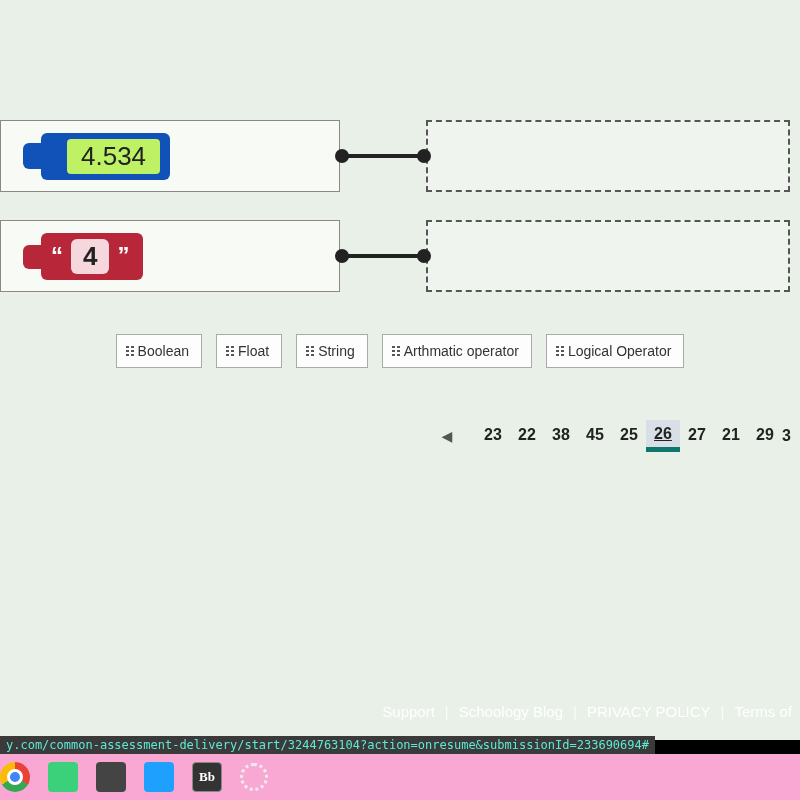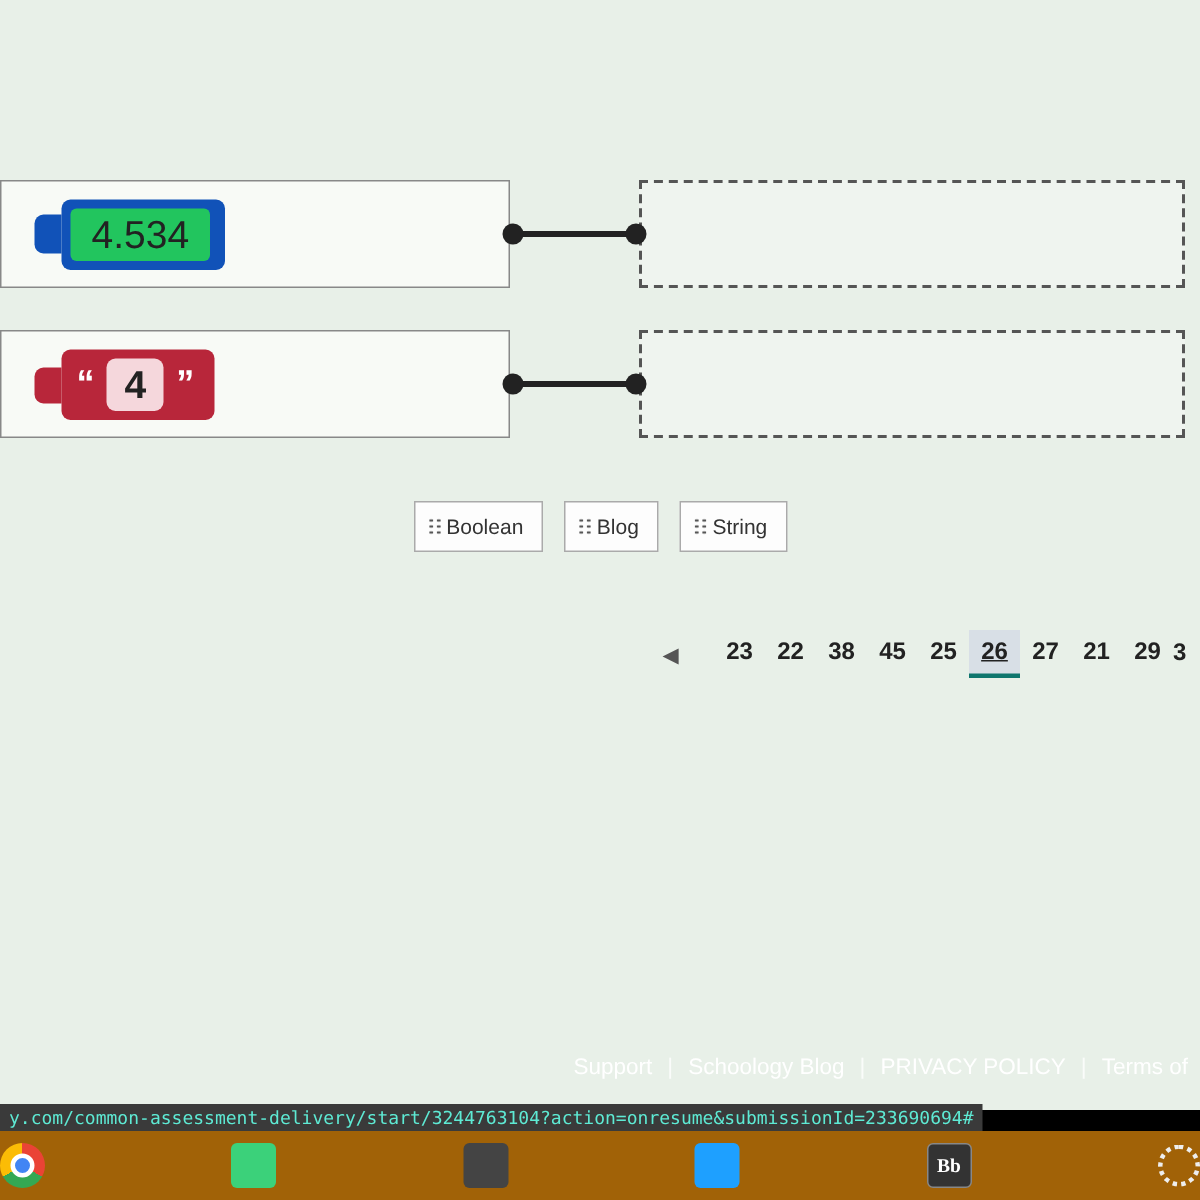--- a/index.html
+++ b/index.html
@@ -66,26 +66,27 @@
   .tag-blue::before {
     content: "";
     position: absolute;
     left: -18px;
     top: 10px;
     width: 18px; height: 26px;
     background: #1152b8;
     border-radius: 6px 0 0 6px;
   }
   .tag-blue .value {
-    background: #22c55e;
+    background: #bef264;
     color: #222;
     font-size: 26px;
     font-weight: 500;
     padding: 2px 14px;
     border-radius: 4px;
+    margin-left: 20px;
   }
 
   
   .tag-red {
     display: flex; align-items: center;
     background: #b8263a;
     border-radius: 6px;
     padding: 6px 14px 6px 10px;
     position: relative;
     gap: 8px;
@@ -157,21 +158,21 @@
   .page-num {
     min-width: 34px; height: 32px;
     display: flex; align-items: center; justify-content: center;
     font-size: 16px; font-weight: bold;
     color: #222;
     border-bottom: 2px solid transparent;
     cursor: pointer;
   }
   .page-num.active {
     background: #d8dfe6;
-    border-bottom: 3px solid #0f766e;
+    border-bottom: 5px solid #0f766e;
     text-decoration: underline;
   }
   .page-frag {
     min-width: 14px; height: 32px;
     display:flex; align-items:center; justify-content:flex-start;
     font-size:16px; font-weight:bold; color:#222;
   }
 
   .footer-links {
     position: absolute;
@@ -192,24 +193,24 @@
     color: #5eead4;
     font-size: 12px;
     padding: 2px 6px;
     font-family: monospace;
   }
 
   .taskbar {
     position: absolute;
     left: 0; right: 0; bottom: 0;
     height: 46px;
-    background: #a16207;
-    display: flex;
-    align-items: center;
-    justify-content: space-between;
+    background: #f9a8d4;
+    display: flex;
+    align-items: center;
+    justify-content: flex-start;
     gap: 18px;
   }
   .tb-icon {
     width: 30px; height: 30px;
     border-radius: 4px;
     display:flex; align-items:center; justify-content:center;
     color:#fff; font-size:13px; font-weight:bold;
   }
   .chrome {
     background: conic-gradient(#ea4335 0 120deg,#34a853 120deg 240deg,#fbbc05 240deg 360deg);
@@ -259,25 +260,33 @@
 
   </div>
 
   <div class="answer-bank">
     <div class="answer-chip">
         <span class="grip"></span>
         <span>Boolean</span>
       </div>
     <div class="answer-chip">
         <span class="grip"></span>
-        <span>Blog</span>
+        <span>Float</span>
       </div>
     <div class="answer-chip">
         <span class="grip"></span>
         <span>String</span>
+      </div>
+    <div class="answer-chip">
+        <span class="grip"></span>
+        <span>Arthmatic operator</span>
+      </div>
+    <div class="answer-chip">
+        <span class="grip"></span>
+        <span>Logical Operator</span>
       </div>
   </div>
 
   <div class="pager">
     <div class="pager-arrow">
         <span>◀</span>
       </div>
     <div class="page-num">23</div>
     <div class="page-num">22</div>
     <div class="page-num">38</div>

